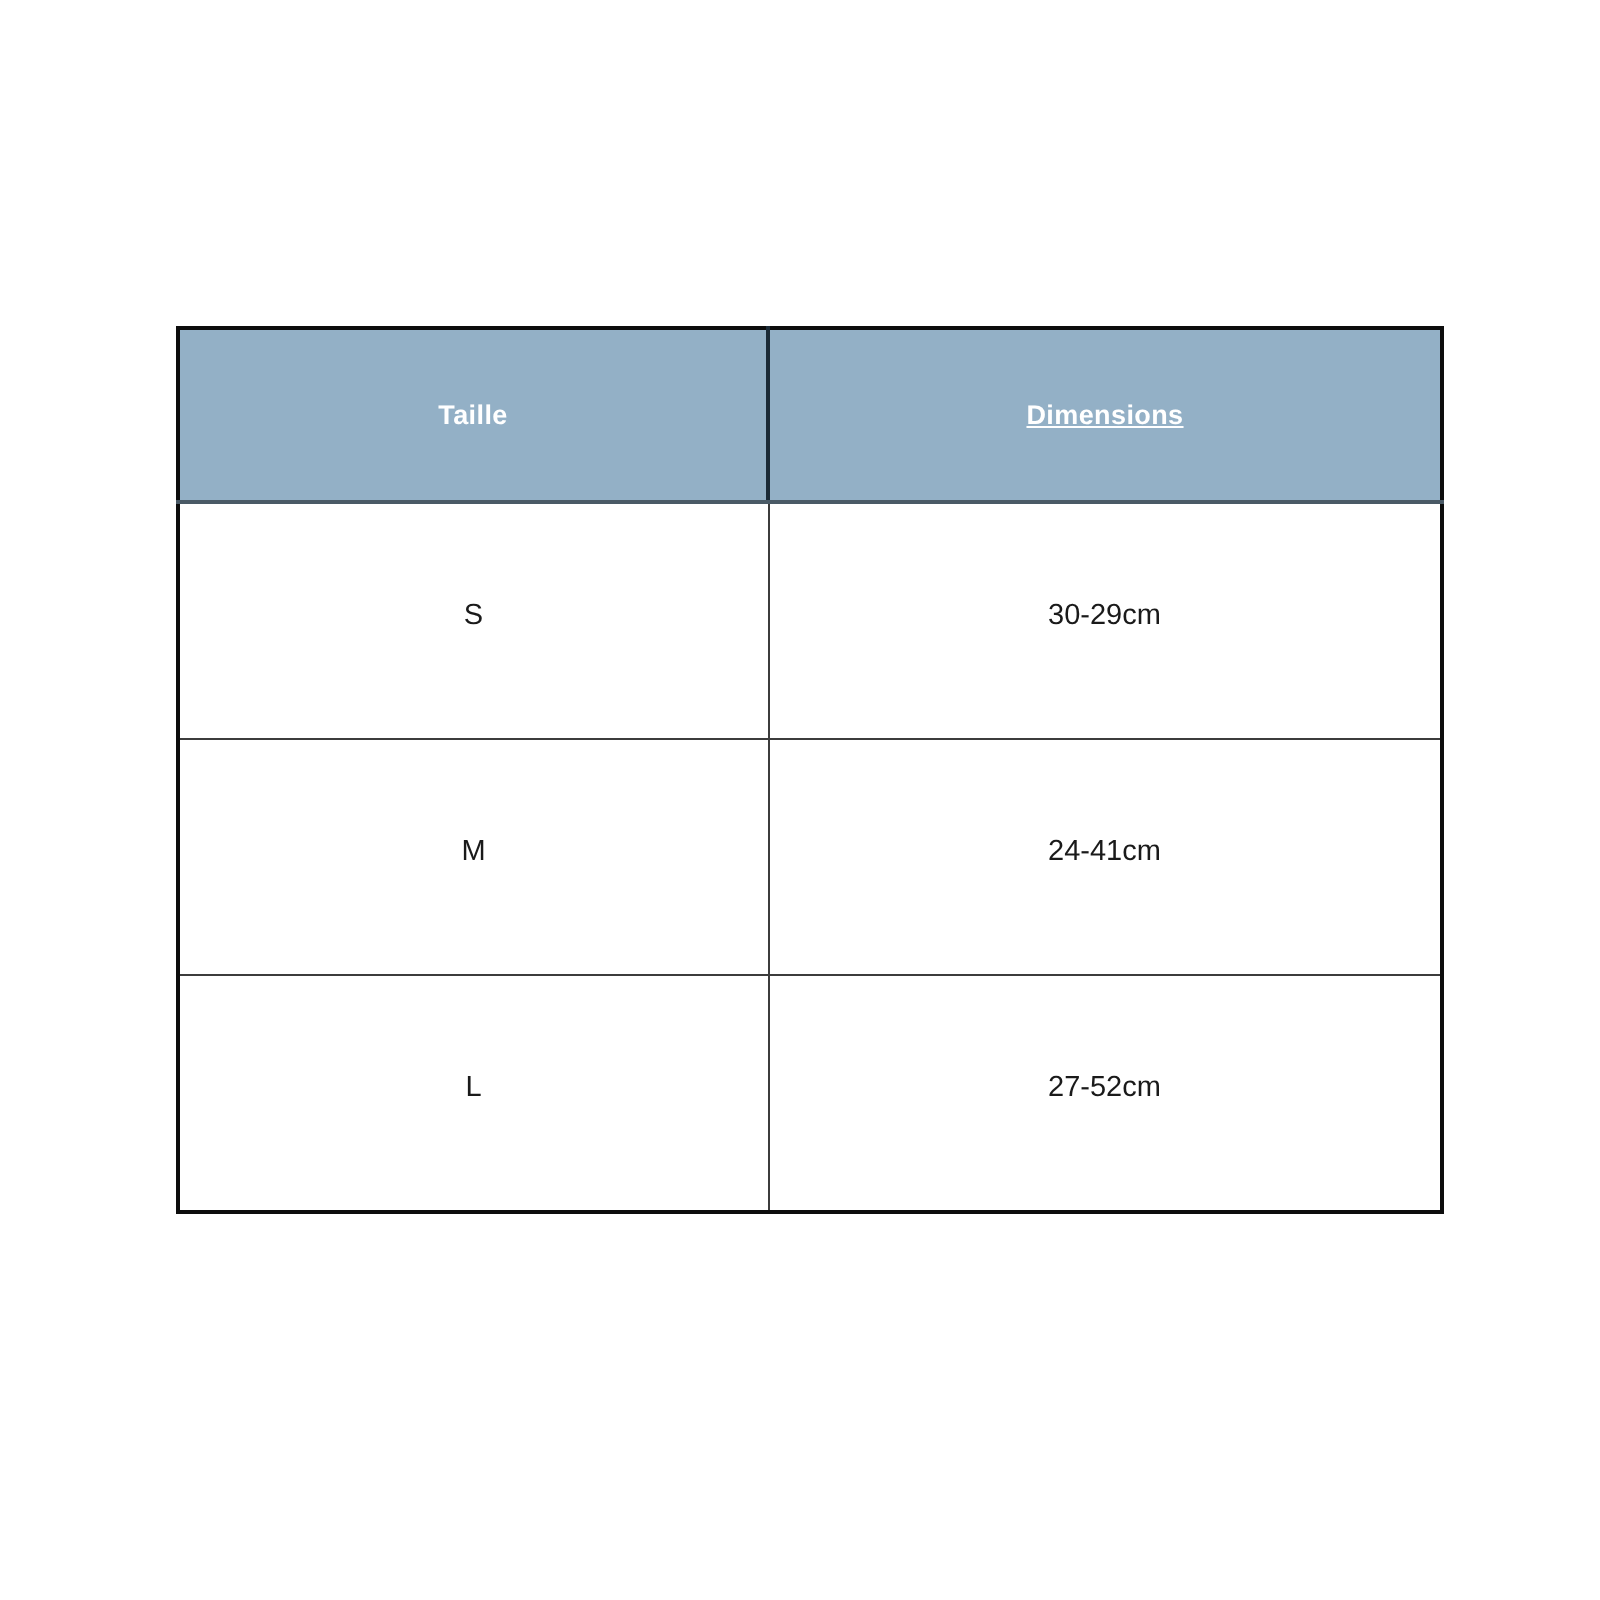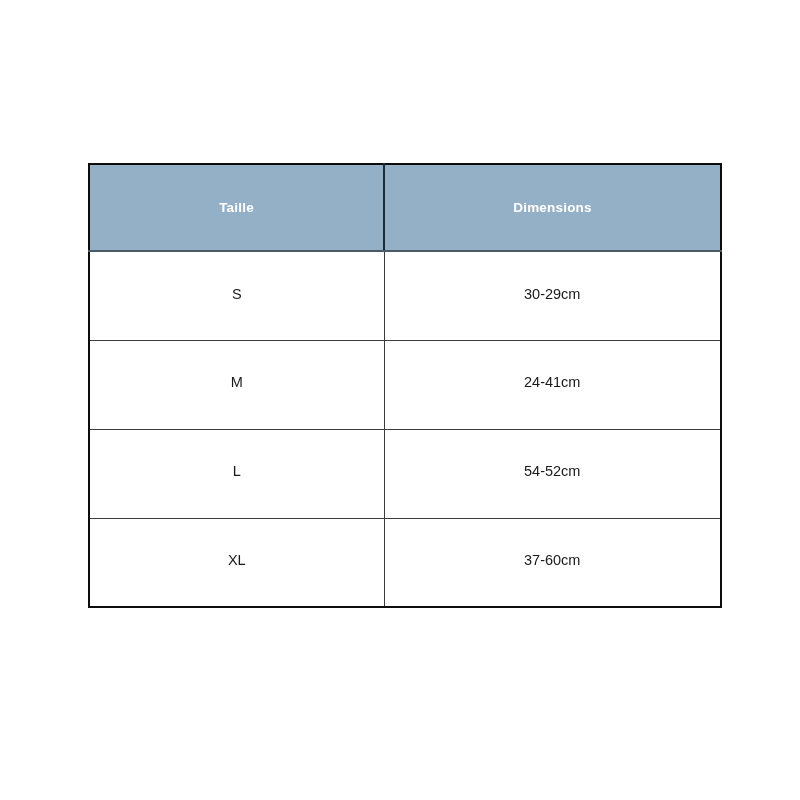--- a/index.html
+++ b/index.html
@@ -46,20 +46,21 @@
     vertical-align: middle;
     height: 87px;
     padding: 0;
     border: none;
     border-right: 2px solid #1b2a36;
     border-bottom: 2px solid #4a5a66;
     box-sizing: border-box;
   }
   table.size-table thead th:last-child {
     border-right: none;
+    text-decoration: underline;
   }
 
   table.size-table tbody td {
     height: 89px;
     padding: 0 0 4px 0;
     text-align: center;
     vertical-align: middle;
     font-size: 14.5px;
     font-weight: normal;
     color: #1a1a1a;
@@ -114,26 +115,18 @@
         </td>
         <td>
           <span class="cell-inner">24-41cm</span>
         </td>
       </tr>
       <tr>
         <td>
           <span class="cell-inner">L</span>
         </td>
         <td>
-          <span class="cell-inner">54-52cm</span>
-        </td>
-      </tr>
-      <tr>
-        <td>
-          <span class="cell-inner">XL</span>
-        </td>
-        <td>
-          <span class="cell-inner">37-60cm</span>
+          <span class="cell-inner">27-52cm</span>
         </td>
       </tr>
     </tbody>
   </table>
 </div>
 
 </body></html>

